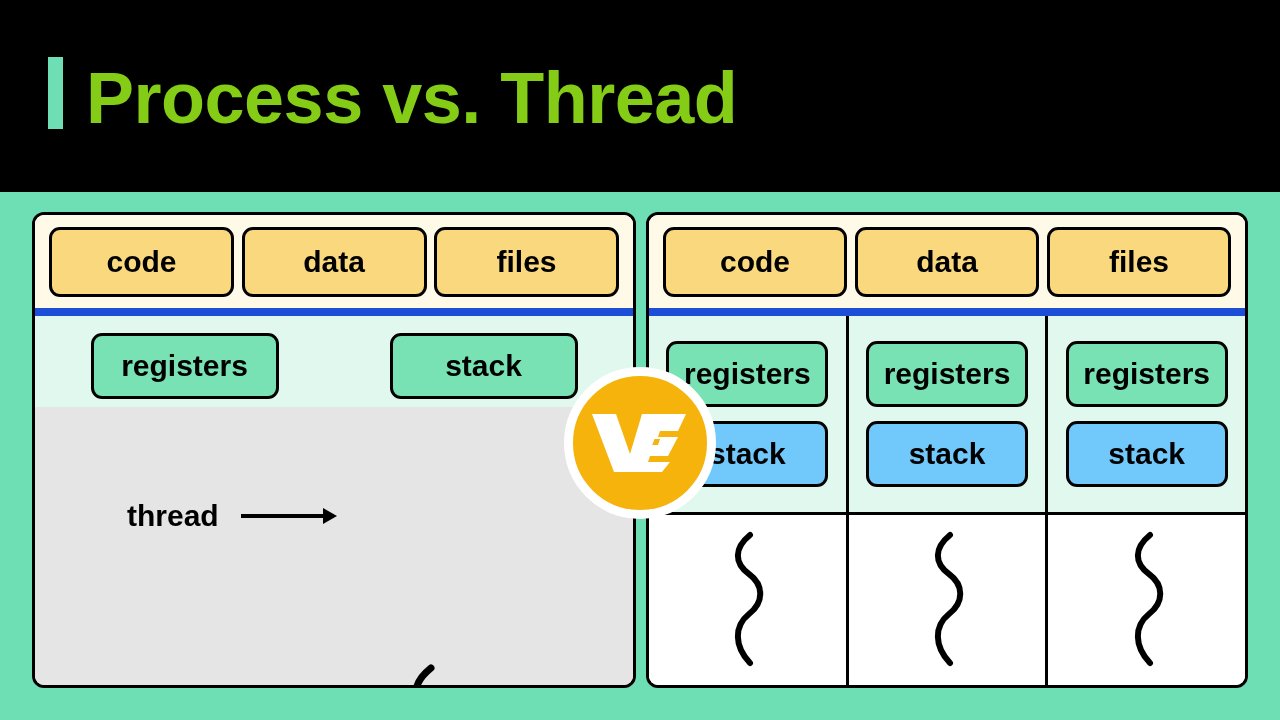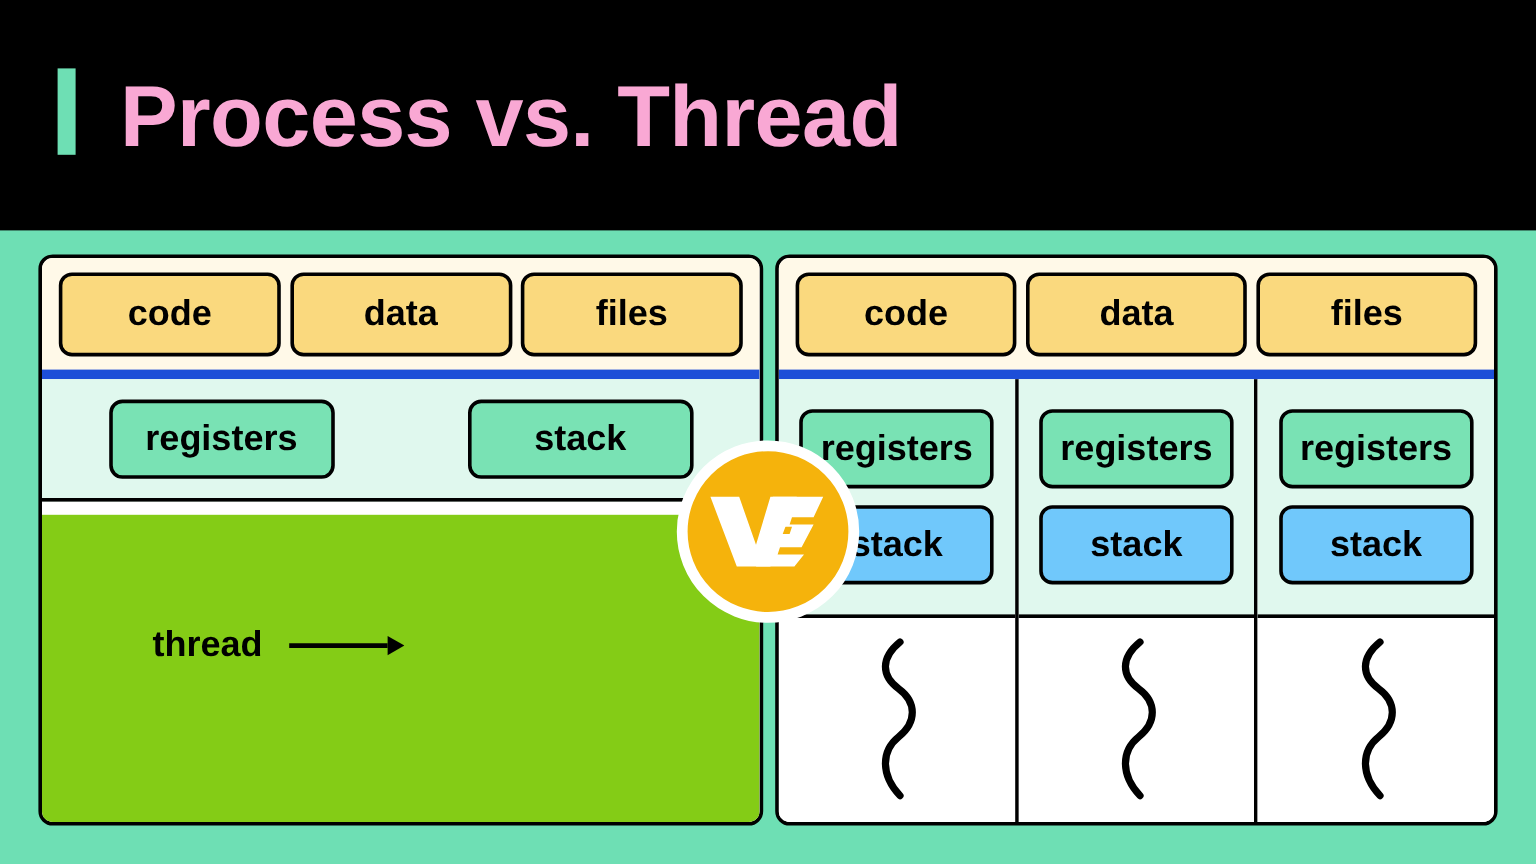--- a/index.html
+++ b/index.html
@@ -31,26 +31,26 @@
   .accent-bar {
     position: absolute;
     left: 48px;
     top: 57px;
     width: 15px;
     height: 72px;
     background: #6edfb4;
   }
   .page-title {
     position: absolute;
-    left: 100px;
+    left: 86px;
     top: 48px;
     width: 1000px;
     height: 100px;
     line-height: 100px;
-    color: #f9a8d4;
+    color: #84cc16;
     font-size: 72px;
     font-weight: 700;
     letter-spacing: -0.5px;
     white-space: nowrap;
     font-family: "Liberation Sans", sans-serif;
   }
 
   
   .panel {
     position: absolute;
@@ -114,24 +114,24 @@
     justify-content: space-around;
   }
   .chip-green {
     background: #79e2b4;
     width: 188px;
     height: 66px;
   }
   .band-white {
     position: absolute;
     left: 0;
-    top: 214px;
+    top: 192px;
     width: 100%;
     bottom: 0;
-    background: #84cc16;
+    background: #e5e5e5;
   }
   .thread-row {
     position: absolute;
     left: 0;
     top: 92px;
     width: 100%;
     display: flex;
     align-items: center;
   }
   .thread-label {

